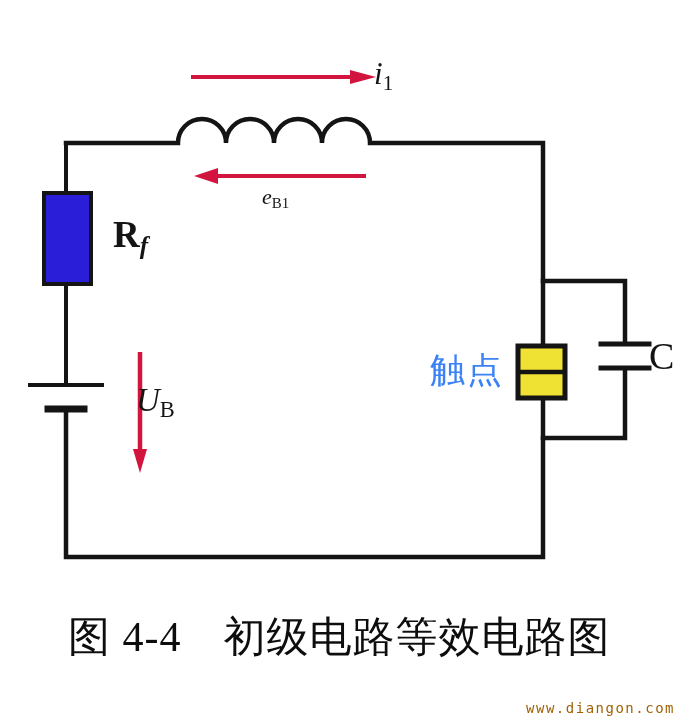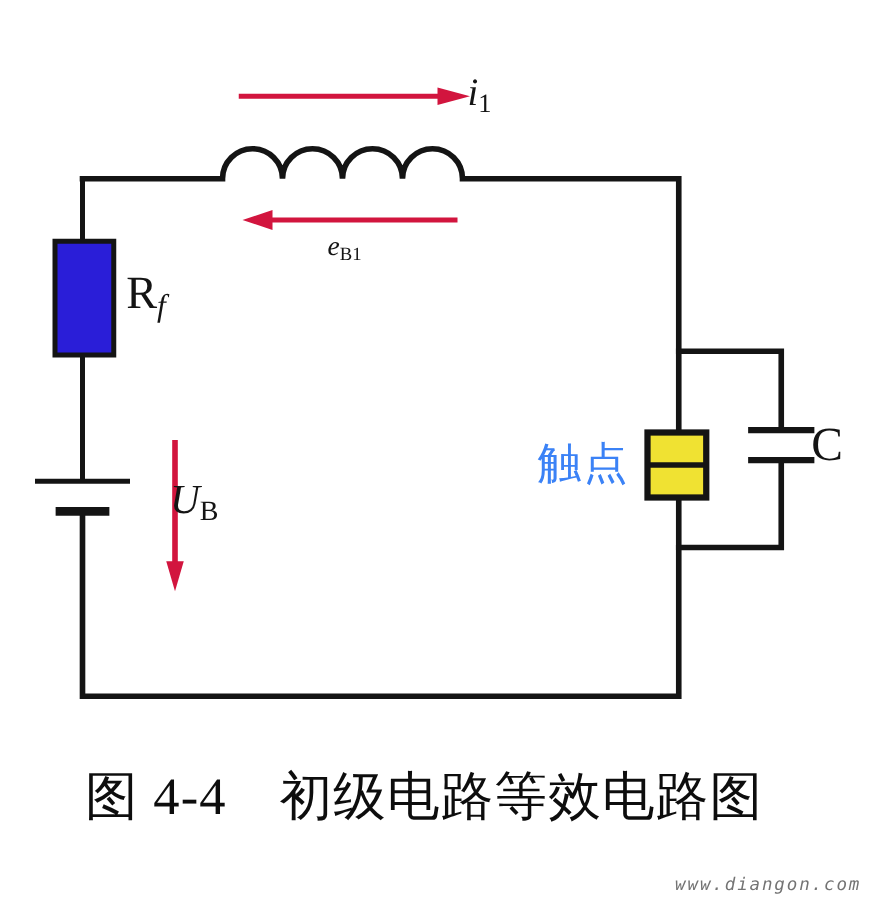--- a/index.html
+++ b/index.html
@@ -17,40 +17,39 @@
     font-family:"Liberation Serif", serif;
     line-height:1;
     white-space:nowrap;
     text-align:center;
   }
   .var-label .it{font-style:italic;}
   .var-label .up{font-style:normal;}
   .var-label .sub{font-size:0.68em;vertical-align:-0.28em;letter-spacing:0;}
   .label-i1{left:374px;top:58px;font-size:31px;}
   .label-eb1{left:262px;top:186px;font-size:22px;}
-  .label-rf{left:101px;top:216px;font-size:37px;}
+  .label-rf{left:113px;top:216px;font-size:37px;font-weight:bold;}
   .label-ub{left:136px;top:384px;font-size:33px;}
   .label-contact{
     left:430px;top:353px;
     font-size:35px;letter-spacing:2px;
     color:#3b82f6;font-style:normal;
   }
   .label-cap{left:649px;top:337px;font-size:38px;font-style:normal;}
   .caption{
     position:absolute;left:68px;top:609px;
     font-size:42px;color:#0d0d0d;
     letter-spacing:1px;white-space:nowrap;
   }
   .caption .prefix{margin-right:42px;text-align:right;}
   .watermark{
-    position:absolute;right:11px;top:700px;
+    position:absolute;right:25px;top:700px;
     font-family:"DejaVu Sans Mono", monospace;
     font-size:14px;letter-spacing:1.5px;
-    color:#737373;
-    font-style:italic;
+    color:#a16207;
   }
 </style>
 </head>
 <body>
 
 <div class="stage">
 
   <svg width="700" height="726" viewBox="0 0 700 726">
 
     <path d="M 66 143 H 178 a 24 24 0 0 1 48 0 a 24 24 0 0 1 48 0 a 24 24 0 0 1 48 0 a 24 24 0 0 1 48 0 H 543 V 345" fill="none" stroke="#141414" stroke-width="4.5" stroke-linecap="square"></path>

